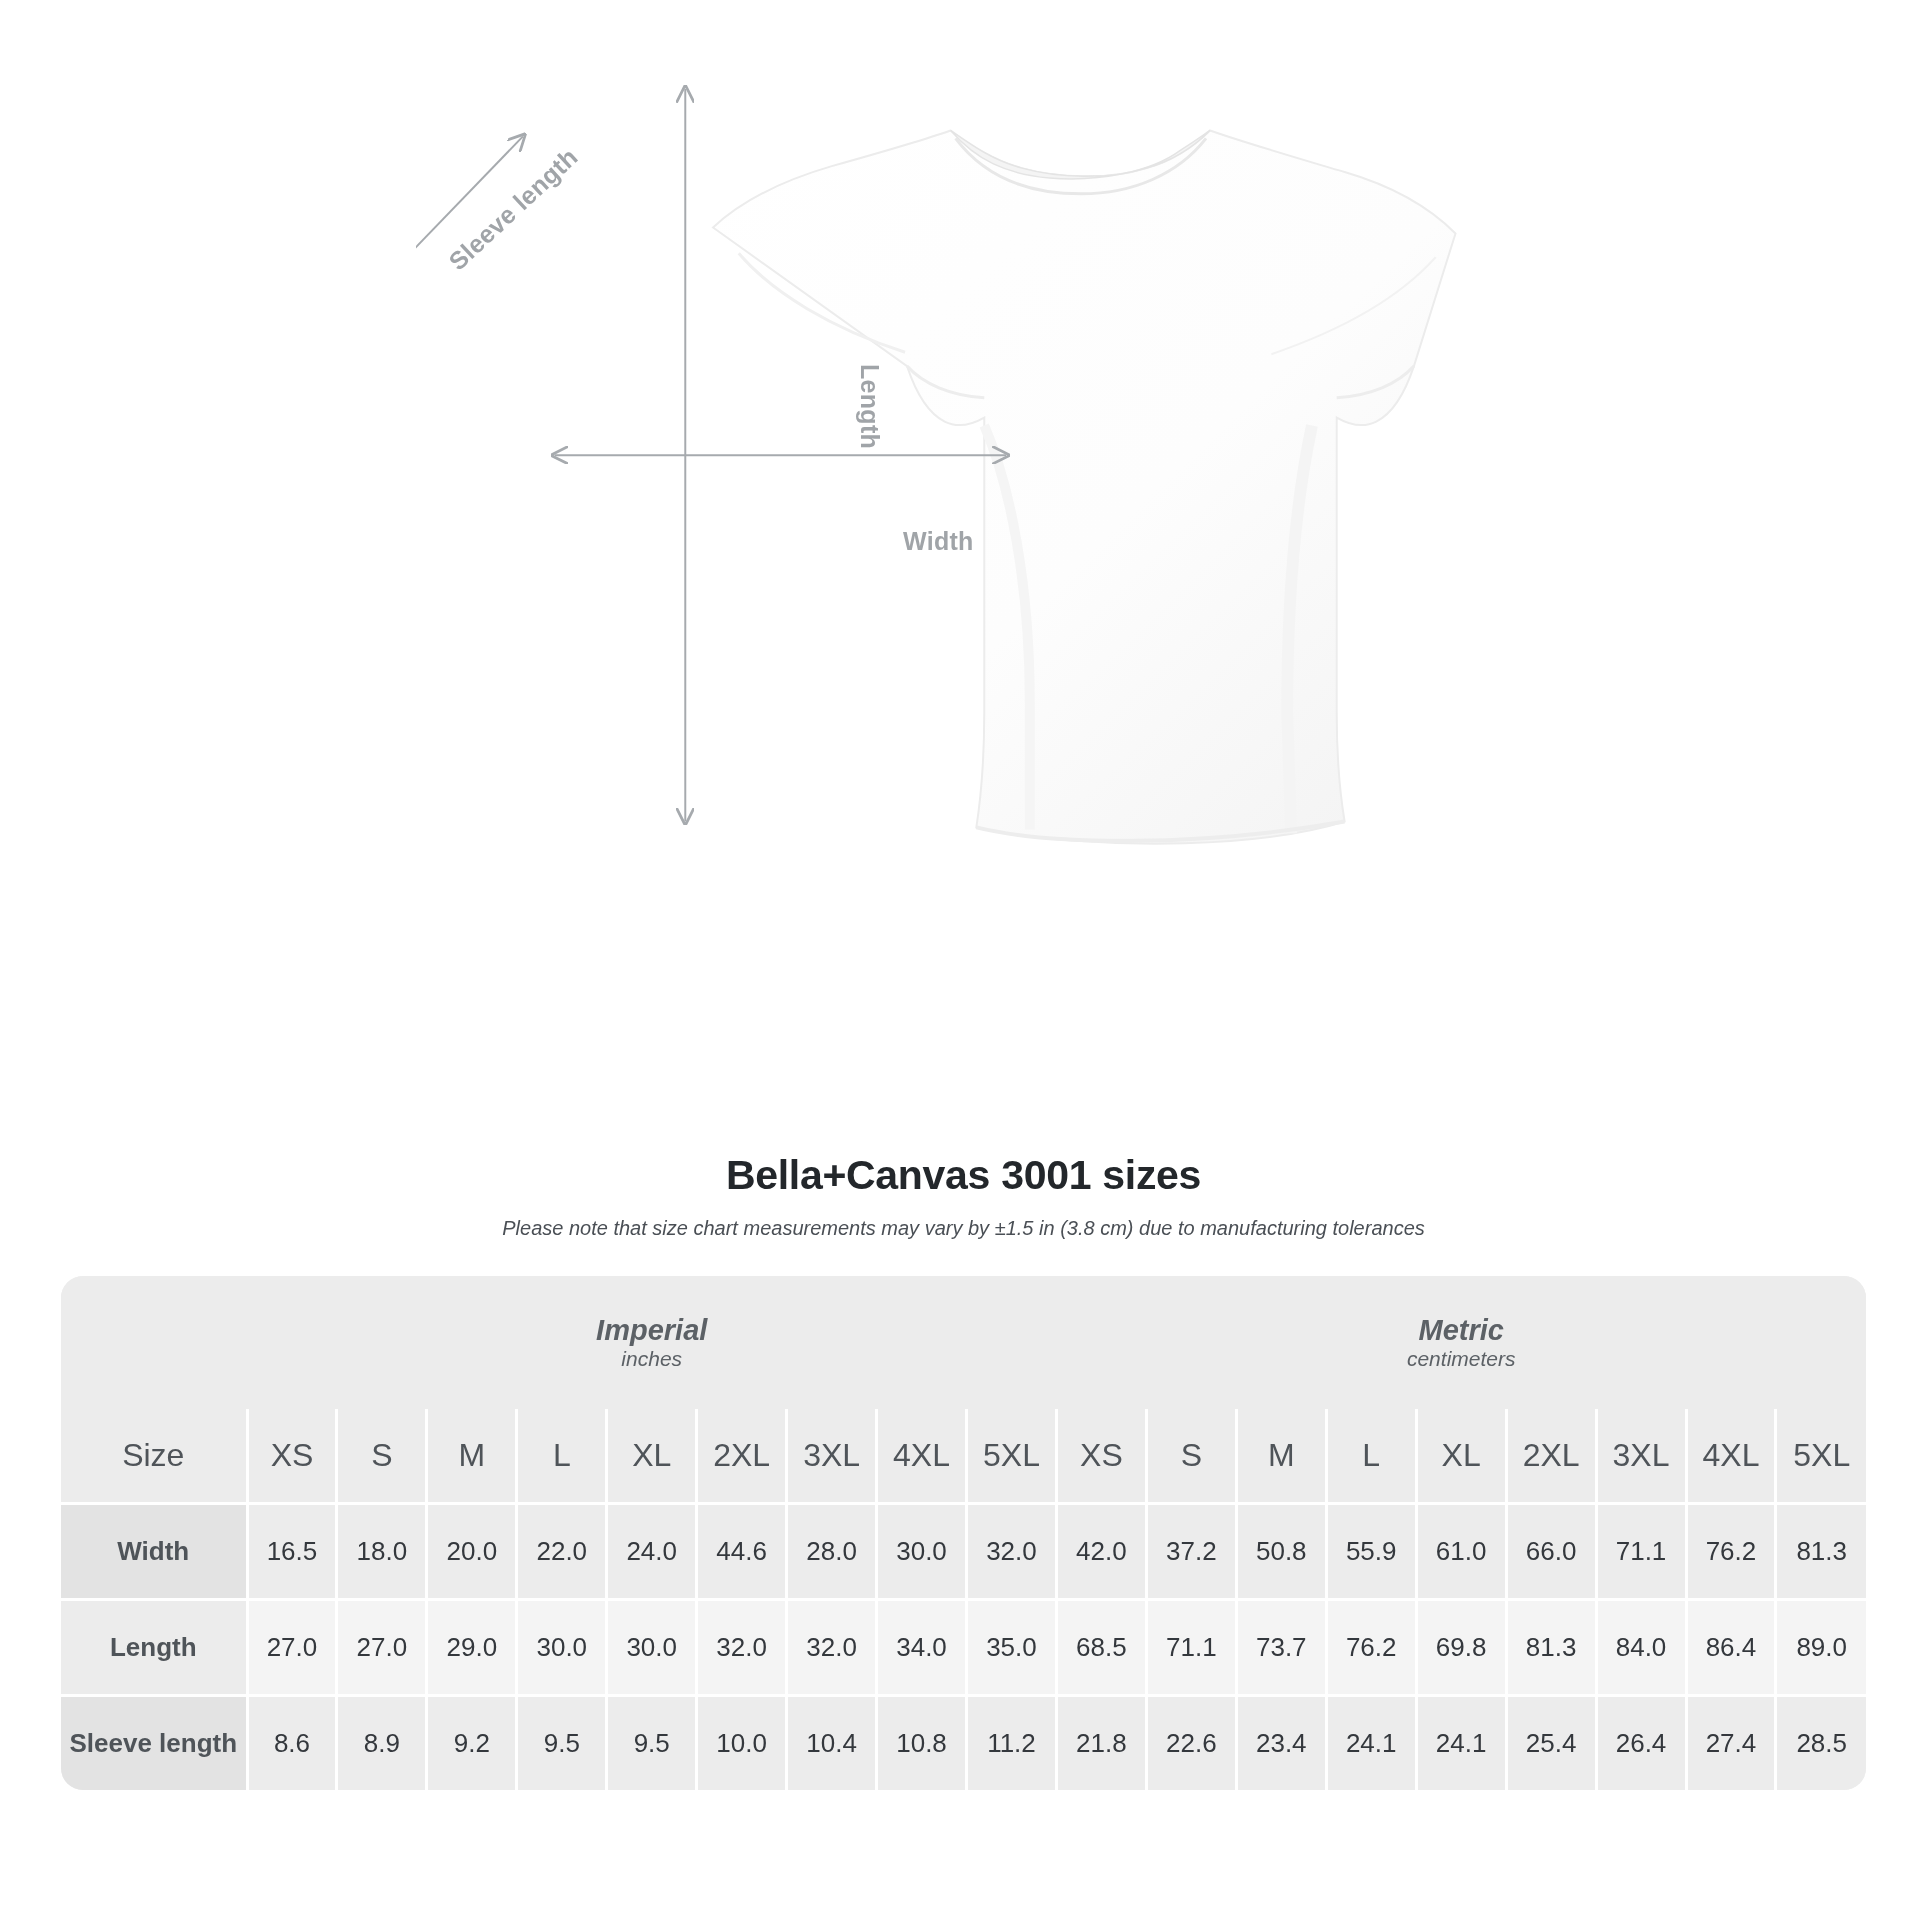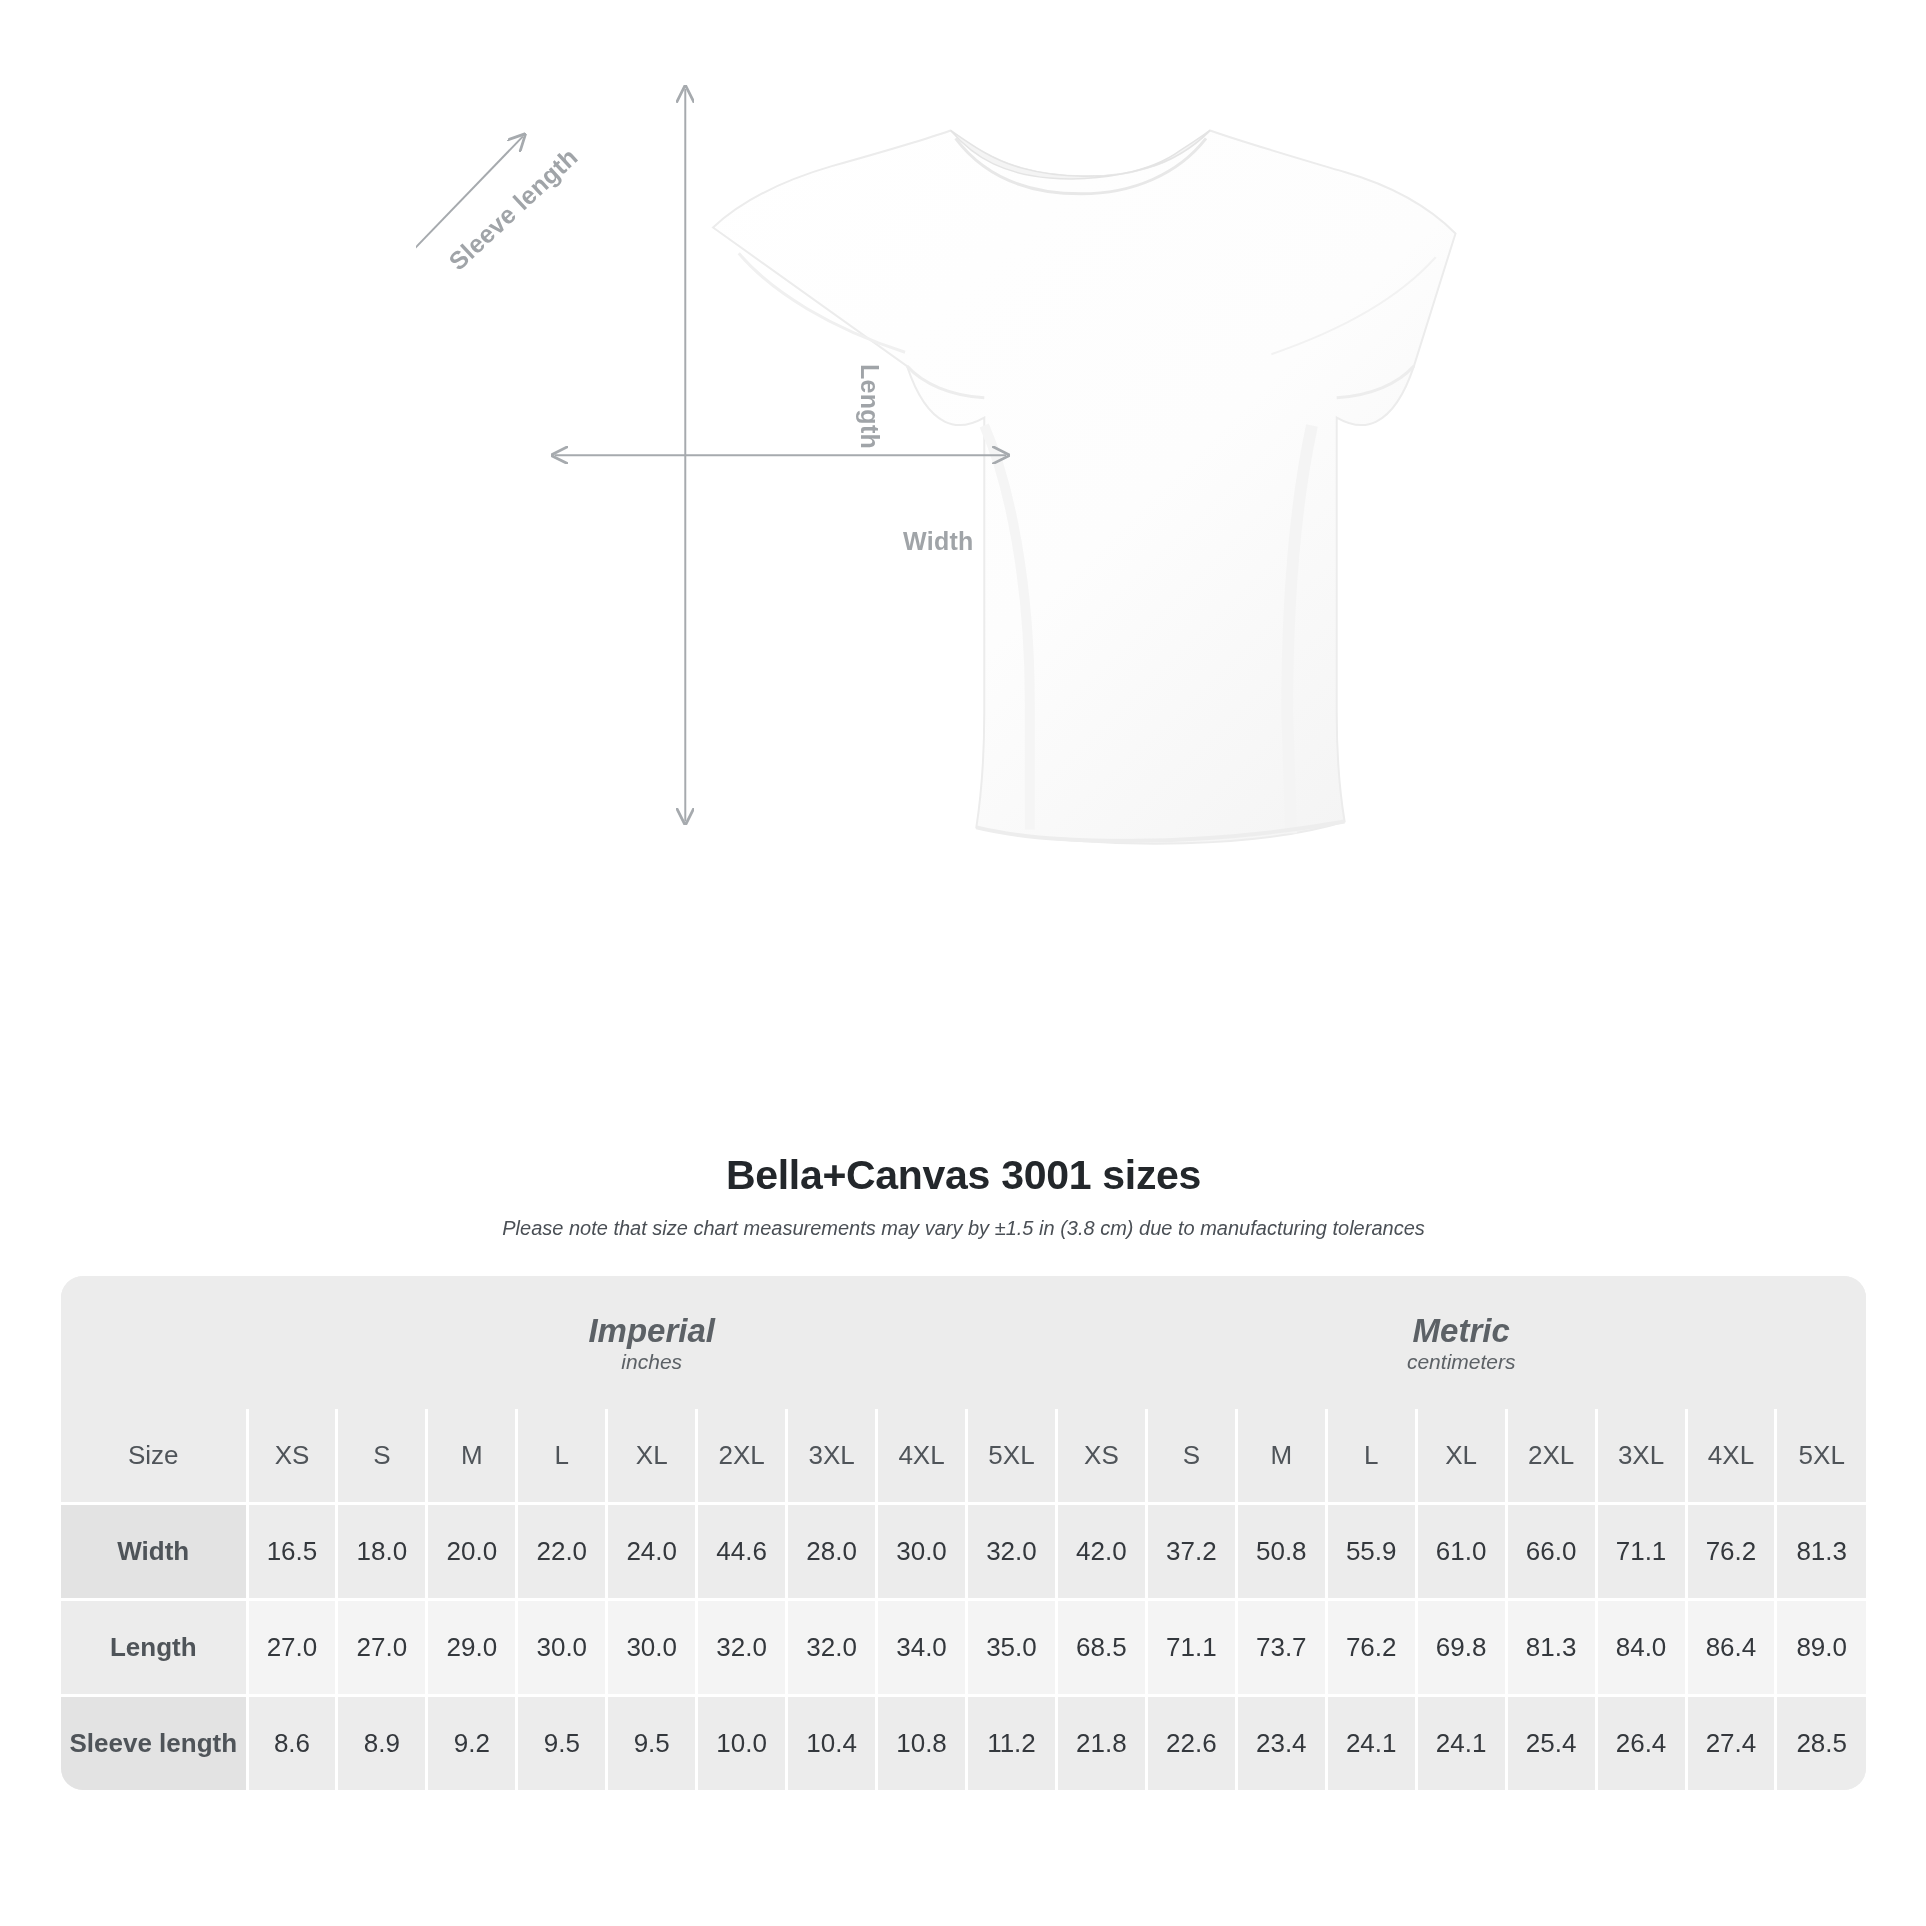--- a/index.html
+++ b/index.html
@@ -93,37 +93,37 @@
     font-weight: normal;
   }
 
   
   .unit-cell {
     height: 131px;
     background: #ececec;
     border: none;
   }
   .unit-name {
-    font-size: 33px;
+    font-size: 29px;
     font-style: italic;
     font-weight: bold;
     color: #5c6166;
   }
   .unit-sub {
     font-size: 21px;
     font-style: italic;
     color: #5c6166;
     margin-top: 0;
   }
 
   
   .hdr-row td {
     height: 91px;
     background: #ececec;
-    font-size: 26px;
+    font-size: 32px;
     font-weight: bold;
     color: #4f5459;
     border-right: 3px solid #ffffff;
   }
   .hdr-row td:last-child { border-right: none; }
   .row-label {
     font-size: 26px;
     font-weight: bold;
     color: #4f5459;
     background: #ececec;

